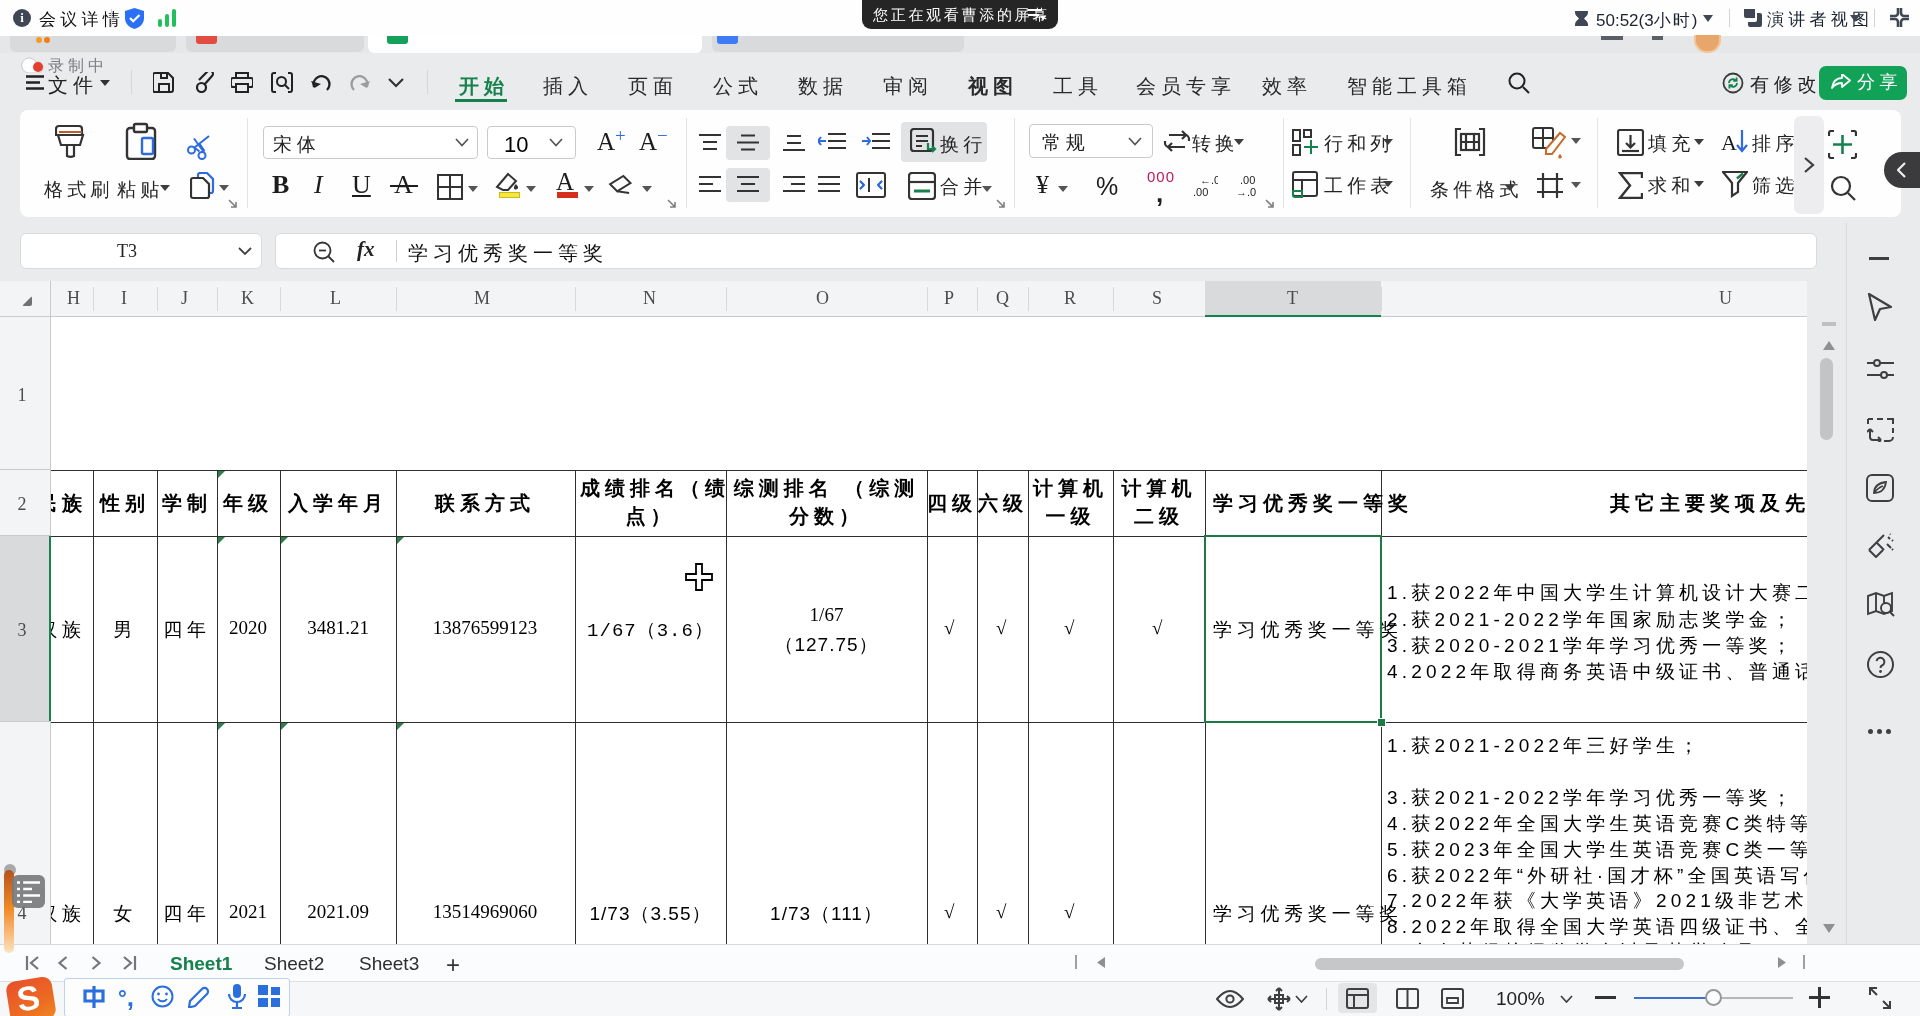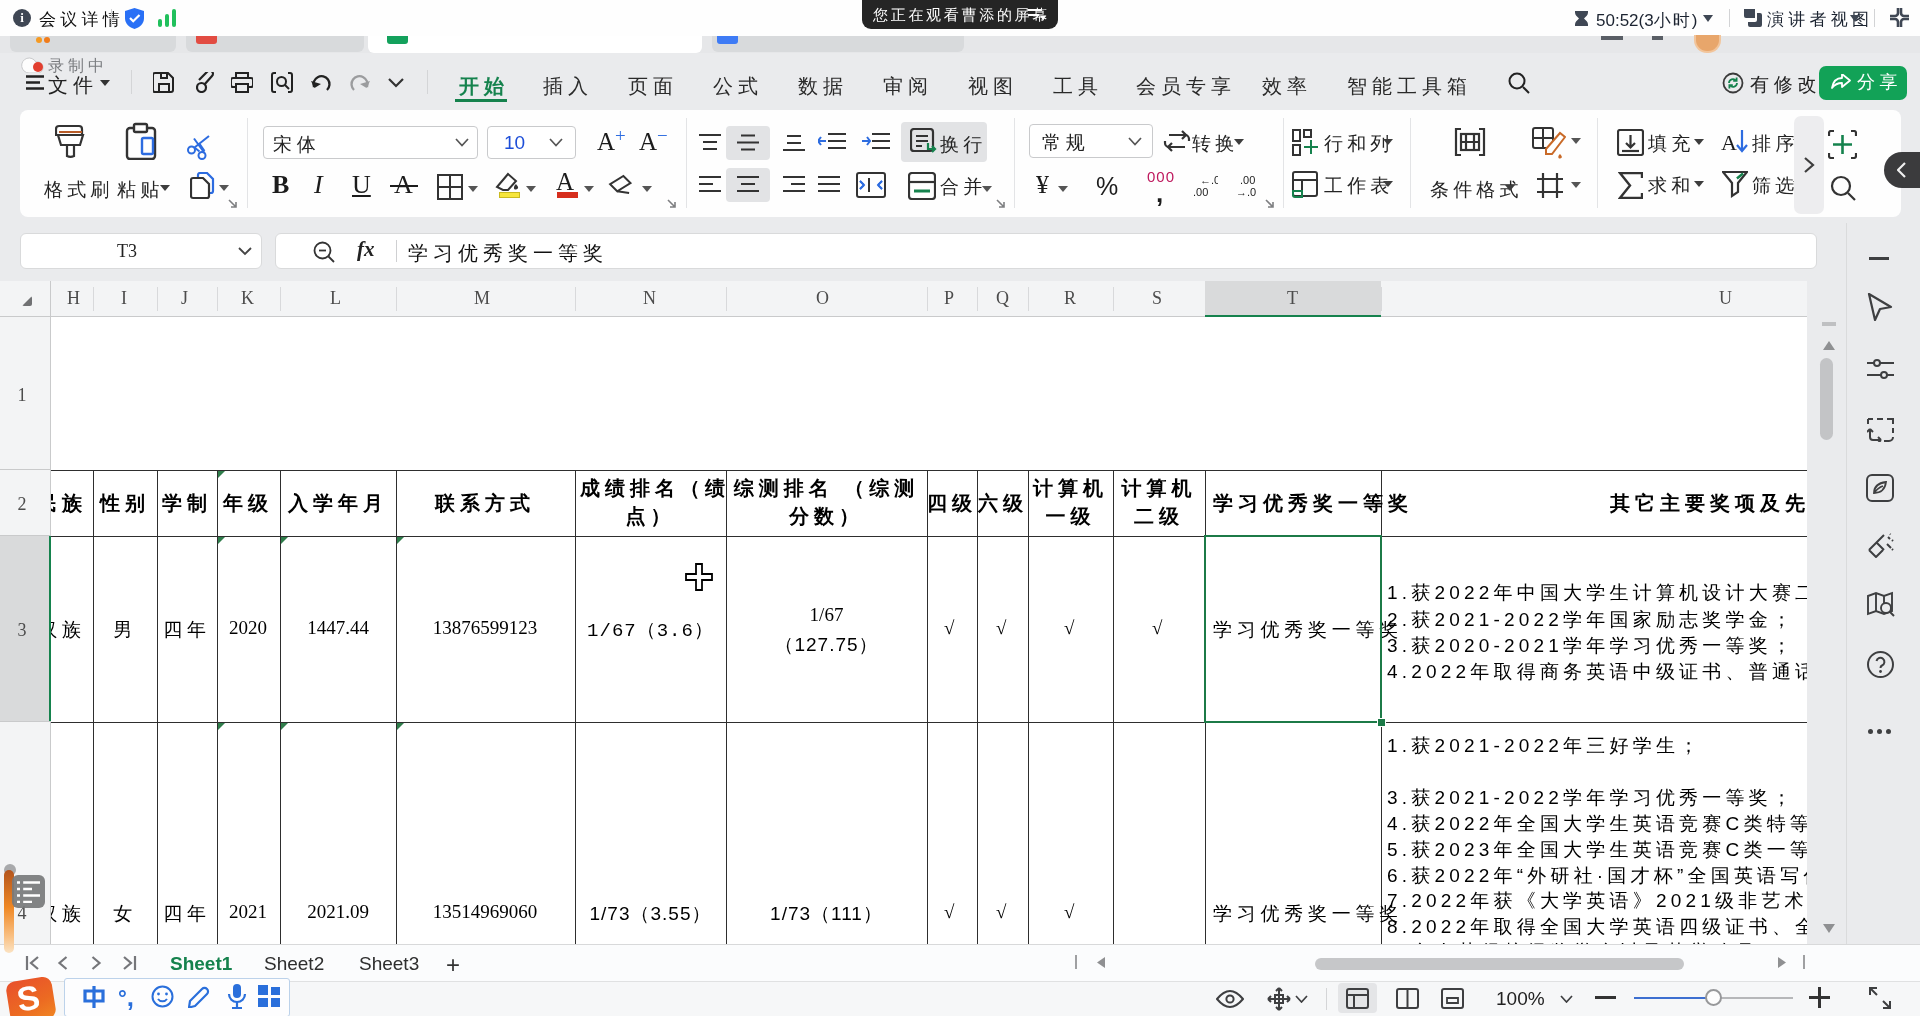--- a/index.html
+++ b/index.html
@@ -164,21 +164,21 @@
     </svg>
   <div class="abs" style="left:427px;top:17px;width:1px;height:24px;background:#d4d5d7;"></div>
 
   <div class="rtab" style="left:459px;color:#15824d;font-weight:bold;">开始</div>
   <div class="abs" style="left:455px;top:46px;width:52px;height:3px;background:#15824d;"></div>
   <div class="rtab" style="left:543px;">插入</div>
   <div class="rtab" style="left:628px;">页面</div>
   <div class="rtab" style="left:713px;">公式</div>
   <div class="rtab" style="left:798px;">数据</div>
   <div class="rtab" style="left:883px;">审阅</div>
-  <div class="rtab" style="left:968px;">视图</div>
+  <div class="rtab" style="left:968px;font-weight:bold;">视图</div>
   <div class="rtab" style="left:1053px;">工具</div>
   <div class="rtab" style="left:1136px;">会员专享</div>
   <div class="rtab" style="left:1262px;">效率</div>
   <div class="rtab" style="left:1347px;">智能工具箱</div>
   <svg class="abs" style="left:1508px;top:19px" width="22" height="22" viewBox="0 0 22 22">
       <circle cx="9" cy="9" r="7.5" fill="none" stroke="#222" stroke-width="2"></circle>
       <path d="M15 15 l6 6" stroke="#222" stroke-width="2"></path>
     </svg>
 
   <svg class="abs" style="left:1722px;top:19px" width="22" height="22" viewBox="0 0 22 22">
@@ -234,21 +234,21 @@
   <svg class="abs" style="left:228px;top:199px" width="10" height="10" viewBox="0 0 10 10">
       <path d="M1 1 L8 8 M8 3 v5 h-5" stroke="#7e7f81" stroke-width="1.6" fill="none"></path>
     </svg>
 
   <div class="abs" style="left:263px;top:126px;width:215px;height:33px;background:#fff;border:1px solid #c9cacc;border-radius:4px;"></div>
   <div class="abs cjs" style="left:273px;top:132px;font-size:19px;color:#222;">宋体</div>
   <svg class="abs" style="left:455px;top:138px" width="14" height="9" viewBox="0 0 14 9">
       <path d="M1 1 l6 6.5 l6 -6.5" fill="none" stroke="#555" stroke-width="1.7"></path>
     </svg>
   <div class="abs" style="left:487px;top:126px;width:89px;height:33px;background:#fff;border:1px solid #c9cacc;border-radius:4px;"></div>
-  <div class="abs" style="left:504px;top:132px;font-size:19px;color:#1d4ed8;">10</div>
+  <div class="abs" style="left:504px;top:132px;font-size:22px;color:#000000;">10</div>
   <svg class="abs" style="left:549px;top:138px" width="14" height="9" viewBox="0 0 14 9">
       <path d="M1 1 l6 6.5 l6 -6.5" fill="none" stroke="#555" stroke-width="1.7"></path>
     </svg>
   <div class="abs" style="left:597px;top:128px;font-size:25px;color:#1c1c1c;font-family:'Liberation Serif',serif;">A<span style="color:#2d6ce0;font-size:19px;position:relative;top:-8px;">+</span></div>
   <div class="abs" style="left:639px;top:128px;font-size:25px;color:#1c1c1c;font-family:'Liberation Serif',serif;">A<span style="color:#2d6ce0;font-size:19px;position:relative;top:-8px;">−</span></div>
   <div class="abs" style="left:272px;top:170px;font-size:26px;font-weight:bold;color:#1c1c1c;font-family:'Liberation Serif',serif;">B</div>
   <div class="abs" style="left:314px;top:170px;font-size:26px;font-style:italic;color:#1c1c1c;font-family:'Liberation Serif',serif;">I</div>
   <div class="abs" style="left:352px;top:170px;font-size:26px;color:#1c1c1c;font-family:'Liberation Serif',serif;text-decoration:underline;">U</div>
   <div class="abs" style="left:394px;top:170px;font-size:26px;color:#1c1c1c;font-family:'Liberation Serif',serif;">A</div>
   <div class="abs" style="left:390px;top:185px;width:28px;height:2px;background:#1c1c1c;"></div>
@@ -553,21 +553,21 @@
     <div class="cell cjf" style="left:1030px;top:186px;width:81px;text-align:center;font-size:20px;font-weight:bold;">一级</div>
     <div class="cell cjf" style="left:1119px;top:158px;width:80px;text-align:center;font-size:20px;font-weight:bold;">计算机</div>
     <div class="cell cjf" style="left:1119px;top:186px;width:80px;text-align:center;font-size:20px;font-weight:bold;">二级</div>
     <div class="cell cjf" style="left:1213px;top:173px;width:160px;text-align:center;font-size:20px;font-weight:bold;">学习优秀奖一等奖</div>
     <div class="cell cjf" style="left:1610px;top:173px;width:240px;text-align:center;font-size:20px;font-weight:bold;">其它主要奖项及先进事迹</div>
 
     <div class="cell cjf" style="left:22px;top:300px;width:80px;text-align:center;font-size:19px;">汉族</div>
     <div class="cell cjf" style="left:85px;top:300px;width:80px;text-align:center;font-size:19px;">男</div>
     <div class="cell cjf" style="left:147px;top:300px;width:80px;text-align:center;font-size:19px;">四年</div>
     <div class="cell num" style="left:208px;top:300px;width:80px;text-align:center;font-size:19px;">2020</div>
-    <div class="cell num" style="left:288px;top:300px;width:100px;text-align:center;font-size:19px;">1447.44</div>
+    <div class="cell num" style="left:288px;top:300px;width:100px;text-align:center;font-size:19px;">3481.21</div>
     <div class="cell num" style="left:425px;top:300px;width:120px;text-align:center;font-size:19px;">13876599123</div>
     <div class="cell" style="left:580px;top:300px;width:141px;text-align:center;font-size:19px;letter-spacing:1px;font-family:Liberation Mono, monospace;">1/67（3.6）</div>
     <div class="cell num" style="left:731px;top:287px;width:191px;text-align:center;font-size:19px;">1/67</div>
     <div class="cell" style="left:731px;top:315px;width:191px;text-align:center;font-size:19px;letter-spacing:1px;">（127.75）</div>
     <div class="ck" style="left:944px;top:300px;">√</div>
     <div class="ck" style="left:996px;top:300px;">√</div>
     <div class="ck" style="left:1064px;top:300px;">√</div>
     <div class="ck" style="left:1152px;top:300px;">√</div>
     <div class="cell cjf" style="left:1213px;top:300px;width:160px;text-align:center;font-size:19px;">学习优秀奖一等奖</div>
     <div class="cell" style="left:1387px;top:263px;font-size:19px;letter-spacing:4.2px;">1.获2022年中国大学生计算机设计大赛二等奖；</div>

